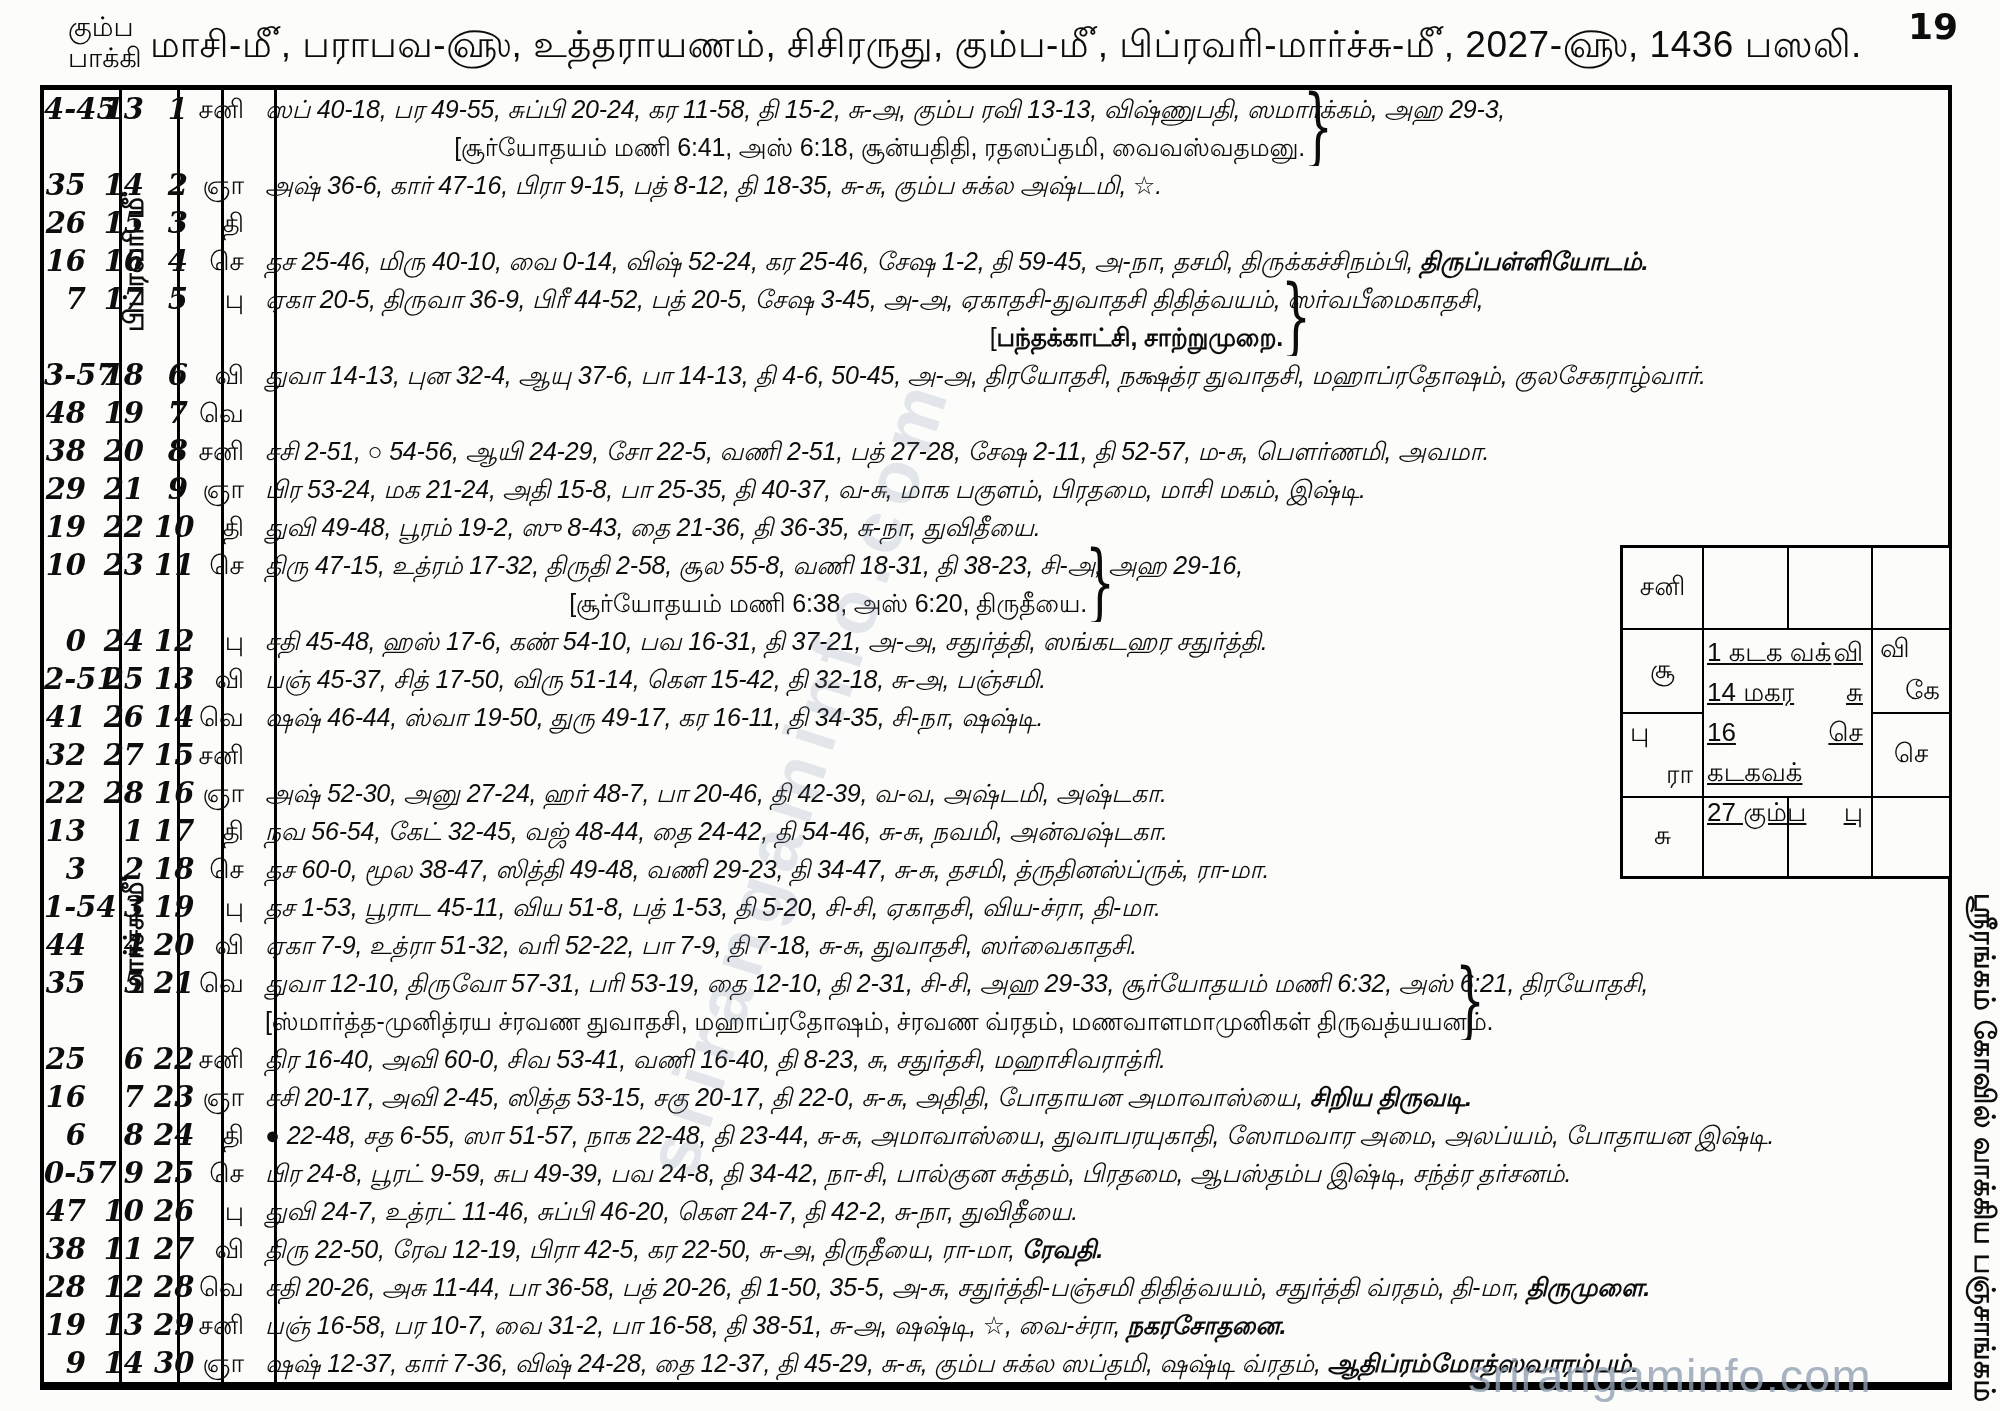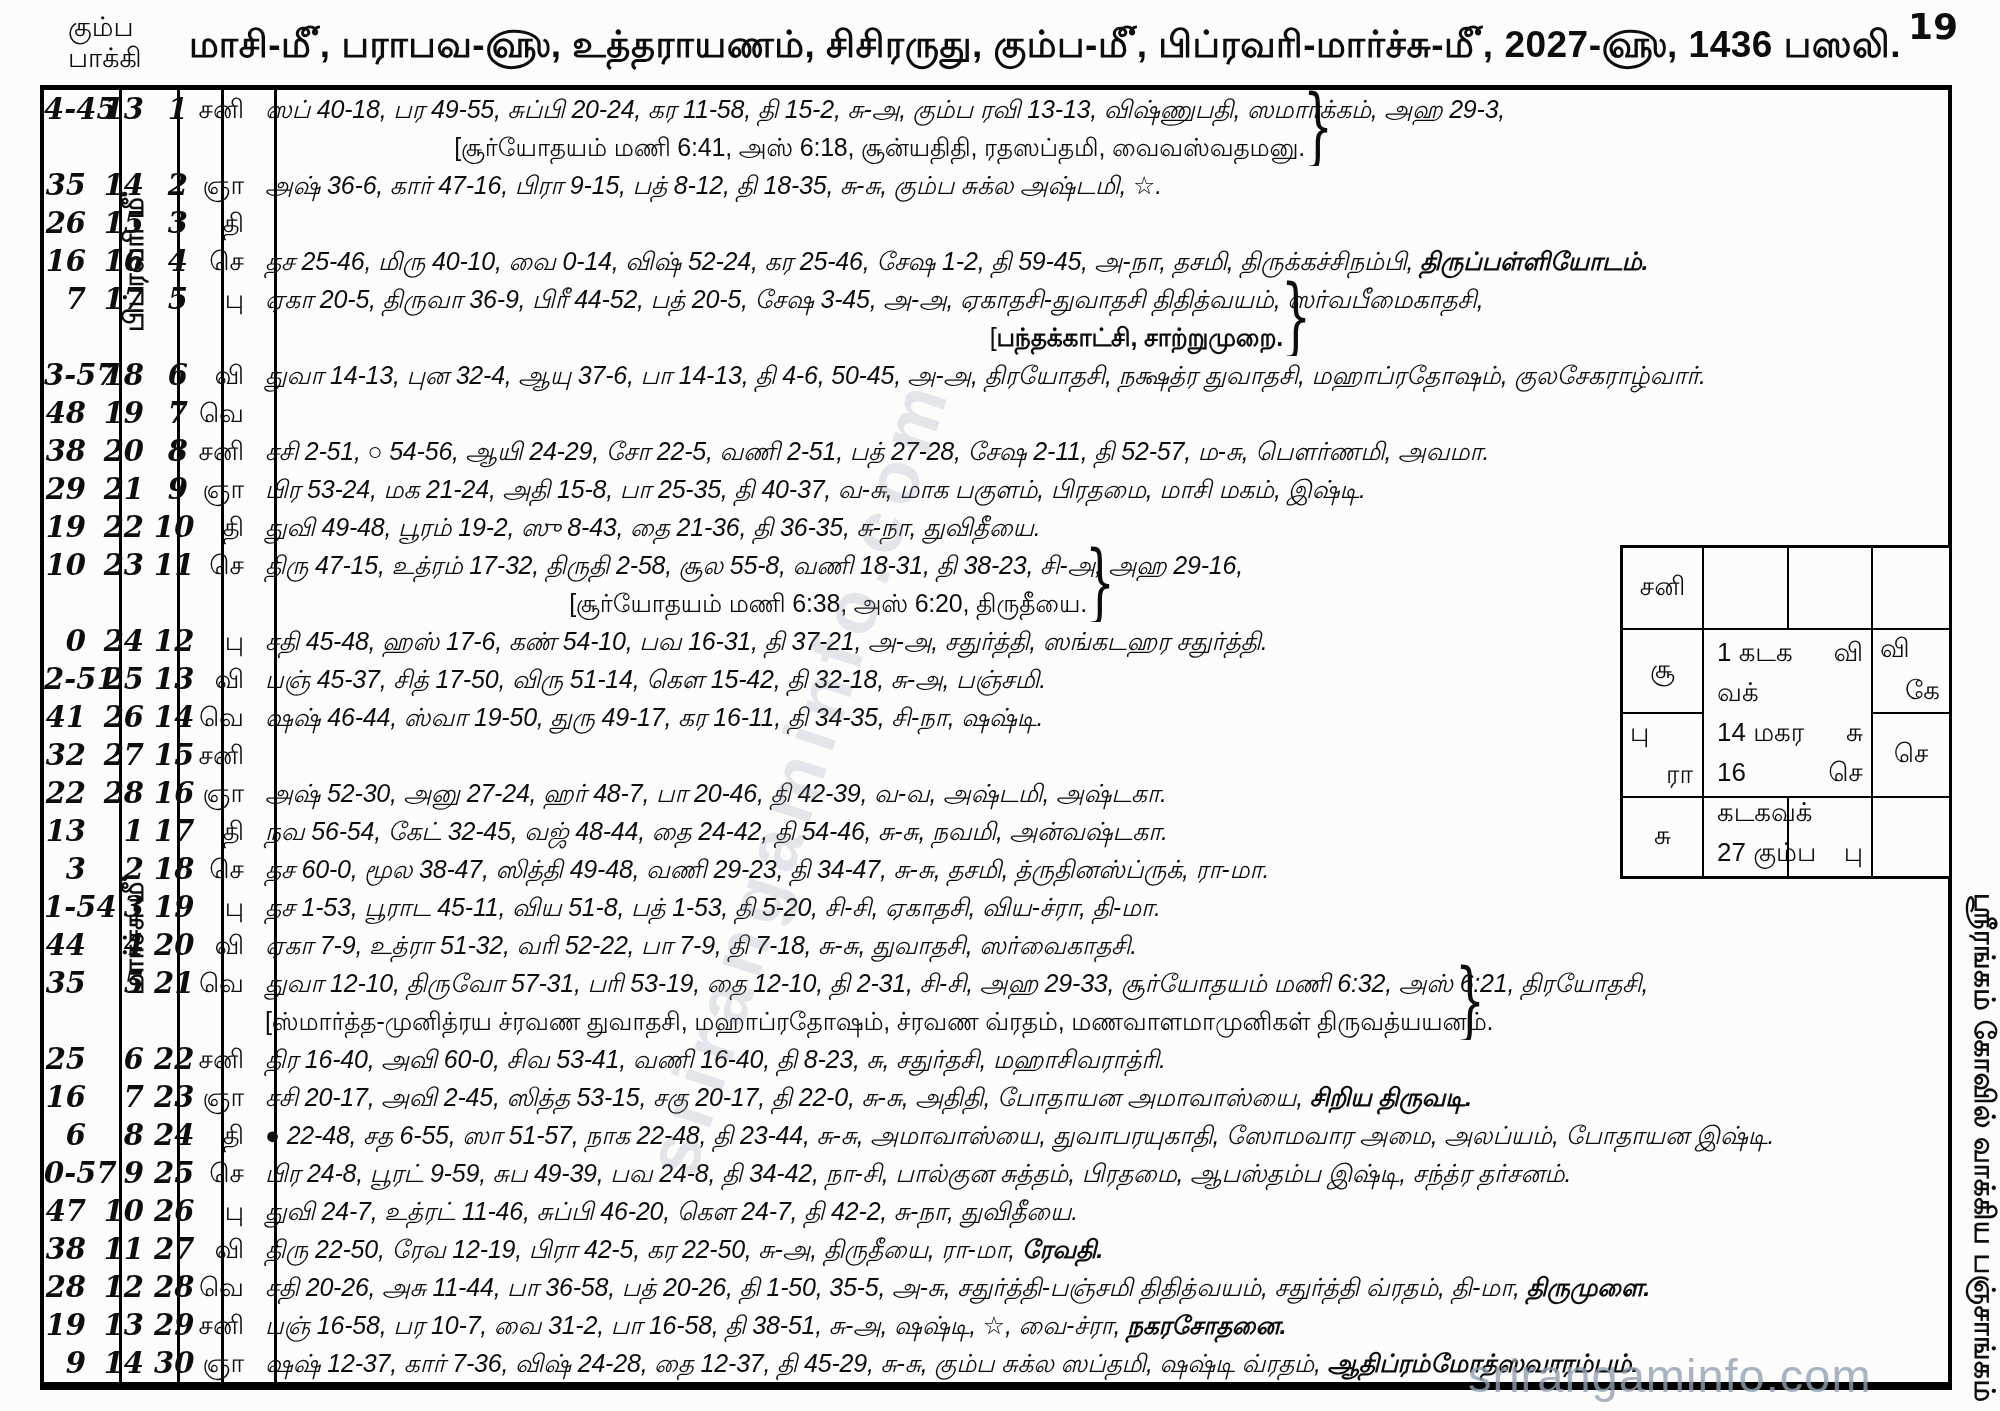--- a/index.html
+++ b/index.html
@@ -5,22 +5,22 @@
   html,body{margin:0;padding:0;}
   body{
     width:2000px;height:1411px;position:relative;overflow:hidden;
     background:#fcfcfa;color:#0d0d0d;
     font-family:"Liberation Sans","DejaVu Sans",sans-serif;
   }
   
   .corner{position:absolute;left:68px;top:12px;font-size:27px;line-height:31px;font-weight:normal;}
   .page-num{position:absolute;right:42px;top:6px;font-size:36px;font-weight:bold;font-family:"DejaVu Sans",sans-serif;}
   .title{
-    position:absolute;left:150px;right:60px;top:24px;text-align:center;
-    font-size:37px;font-weight:bold;white-space:nowrap;letter-spacing:.5px;
+    position:absolute;left:150px;right:60px;top:24px;
+    font-size:37px;font-weight:normal;white-space:nowrap;letter-spacing:.5px;
   }
   
   .main-table{
     position:absolute;left:40px;top:85px;width:1912px;height:1305px;
     box-sizing:border-box;border:4px solid #000;border-top-width:5px;border-bottom-width:8px;
     background:transparent;
   }
   .vline{position:absolute;top:0;bottom:0;width:3px;background:#000;}
   .vl-a{left:75px}.vl-b{left:133px}.vl-c{left:177px}.vl-d{left:230px}
   .rows{position:absolute;left:0;top:0;right:0;}
@@ -58,21 +58,21 @@
   .rasi-chart{
     position:absolute;left:1620px;top:545px;width:332px;height:334px;background:#fcfcfa;
     box-sizing:border-box;border:3px solid #000;
     display:grid;grid-template-columns:81px 85px 84px 1fr;grid-template-rows:82px 84px 84px 1fr;
   }
   .rc{border-right:2px solid #000;border-bottom:2px solid #000;box-sizing:border-box;
       font-size:26px;display:flex;align-items:center;justify-content:center;position:relative;}
   .rc.noR{border-right:none}.rc.noB{border-bottom:none}
   .rc .tl{position:absolute;top:3px;left:7px;}
   .rc .br{position:absolute;bottom:3px;right:9px;}
-  .rc-center{grid-row:2/4;grid-column:2/4;display:block;padding:2px 8px 0 13px;}
+  .rc-center{grid-row:2/4;grid-column:2/4;display:block;padding:2px 8px 0 3px;text-decoration:underline;}
   .rc-center .cl{display:flex;justify-content:space-between;line-height:40px;font-size:26px;}
   
   .side-text{
     position:absolute;left:2000px;top:893px;width:515px;height:48px;
     transform:rotate(90deg);transform-origin:0 0;
     font-size:28px;font-weight:bold;white-space:nowrap;letter-spacing:.5px;
   }
   
   .wm-center{
     position:absolute;left:628px;top:1160px;transform:rotate(-72deg);transform-origin:0 0;

